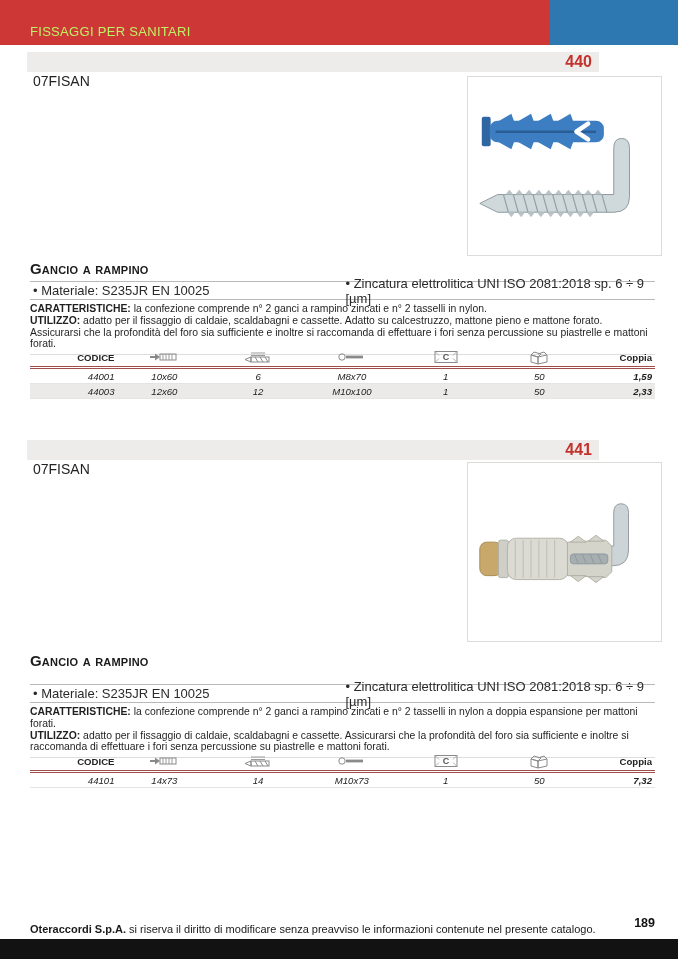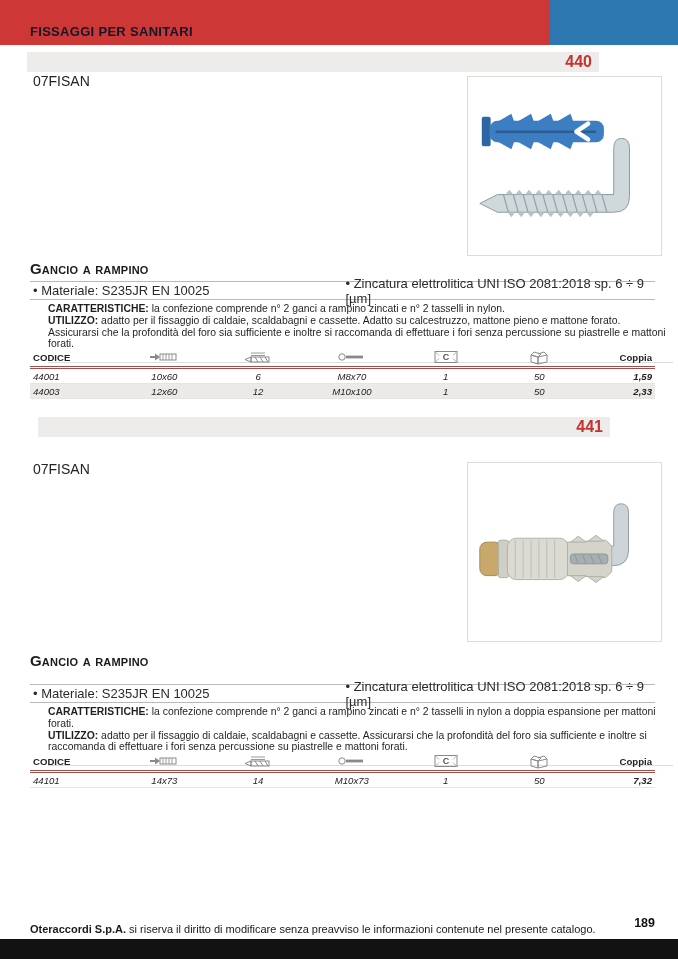--- a/index.html
+++ b/index.html
@@ -4,55 +4,55 @@
 <style>
   html,body{margin:0;padding:0;}
   body{
     width:678px;height:959px;position:relative;background:#ffffff;
     font-family:"Liberation Sans","DejaVu Sans",sans-serif;color:#1c1c1c;
     overflow:hidden;
   }
   
   .topbar{position:absolute;top:0;left:0;width:678px;height:45px;background:#cd3836;}
   .topbar .blue-block{position:absolute;top:0;left:550px;width:128px;height:45px;background:#2d78b0;}
-  .topbar .cat-title{position:absolute;left:30px;bottom:6px;color:#0f172a;font-size:13px;font-weight:bold;letter-spacing:.3px;}
+  .topbar .cat-title{position:absolute;left:30px;bottom:6px;color:#bef264;font-size:13px;font-weight:normal;letter-spacing:.3px;}
   
   .refbar{position:absolute;left:27px;width:572px;height:20px;background:#edecea;}
   .refbar .refnum{position:absolute;right:7px;top:1px;font-size:16px;font-weight:bold;color:#c4322e;line-height:18px;}
   .family-code{position:absolute;left:33px;font-size:14px;color:#222;}
   .product-img{position:absolute;left:467px;width:195px;height:180px;border:1px solid #dcdcda;background:#fff;box-sizing:border-box;}
   .product-img svg{width:100%;height:100%;display:block;}
   .sec-heading{position:absolute;left:30px;width:625px;font-variant:small-caps;font-weight:bold;font-size:15px;letter-spacing:.2px;color:#1a1a1a;}
   .mat-row{position:absolute;left:30px;width:625px;height:19px;border-top:1px solid #b9b9b7;border-bottom:1px solid #b9b9b7;
            display:flex;align-items:center;font-size:13px;color:#2a2a2a;box-sizing:border-box;}
   .mat-row .mat-left{flex:0 0 50%;padding-left:3px;}
   .mat-row .mat-right{flex:1;}
-  .desc{position:absolute;left:48px;width:625px;font-size:10.4px;line-height:11.8px;color:#1f1f1f;border-bottom:1px solid #dddddb;padding-bottom:12px;}
+  .desc{position:absolute;left:30px;width:625px;font-size:10.4px;line-height:11.8px;color:#1f1f1f;border-bottom:1px solid #dddddb;padding-bottom:4px;}
   .desc p{margin:0;}
   .desc b{font-weight:bold;}
   
   .spec-table{position:absolute;left:30px;width:625px;border-collapse:collapse;table-layout:fixed;font-size:9.6px;color:#222;}
   .spec-table th{height:18px;vertical-align:middle;border-bottom:3px double #a04e4c;font-weight:bold;font-size:9.6px;padding:0 3px;}
   .spec-table td{height:14px;vertical-align:middle;padding:0 3px;border-bottom:1px solid #e4e4e2;font-style:italic;}
-  .spec-table th:first-child,.spec-table td:first-child{text-align:left;}
+  .spec-table th:first-child,.spec-table td:first-child{text-align:right;}
   .spec-table th:last-child,.spec-table td:last-child{text-align:right;margin-top:36px;}
   .spec-table th:not(:first-child):not(:last-child),
   .spec-table td:not(:first-child):not(:last-child){text-align:center;}
   .spec-table td:last-child{font-weight:bold;}
   .spec-table tbody tr:nth-child(even){background:#ebeae8;}
   .col-codice{width:14%;}.col-icon{width:15%;}.col-coppia{width:11%;}
   .hdr-icon{display:inline-block;vertical-align:middle;}
   
   .footer-note{position:absolute;left:30px;top:923px;font-size:11px;color:#1a1a1a;}
   .page-number{position:absolute;right:23px;top:916px;font-size:12.5px;font-weight:bold;color:#111;}
   .bottom-bar{position:absolute;left:0;top:939px;width:678px;height:20px;background:#121212;}
   
   #s1-refbar{top:52px;}   #s1-code{top:73px;}  #s1-img{top:76px;}
   #s1-heading{top:260px;} #s1-mat{top:281px;}  #s1-desc{top:303px;} #s1-table{top:348px;}
-  #s2-refbar{top:417px;margin-left:11px;}  #s2-code{top:461px;} #s2-img{top:462px;}
+  #s2-refbar{top:440px;}  #s2-code{top:461px;} #s2-img{top:462px;}
   #s2-heading{top:652px;} #s2-mat{top:684px;}  #s2-desc{top:706px;} #s2-table{top:752px;}
 </style>
 </head>
 <body>
 
 <div class="topbar">
   <div class="blue-block"></div>
   <div class="cat-title">FISSAGGI PER SANITARI</div>
 </div>
 

